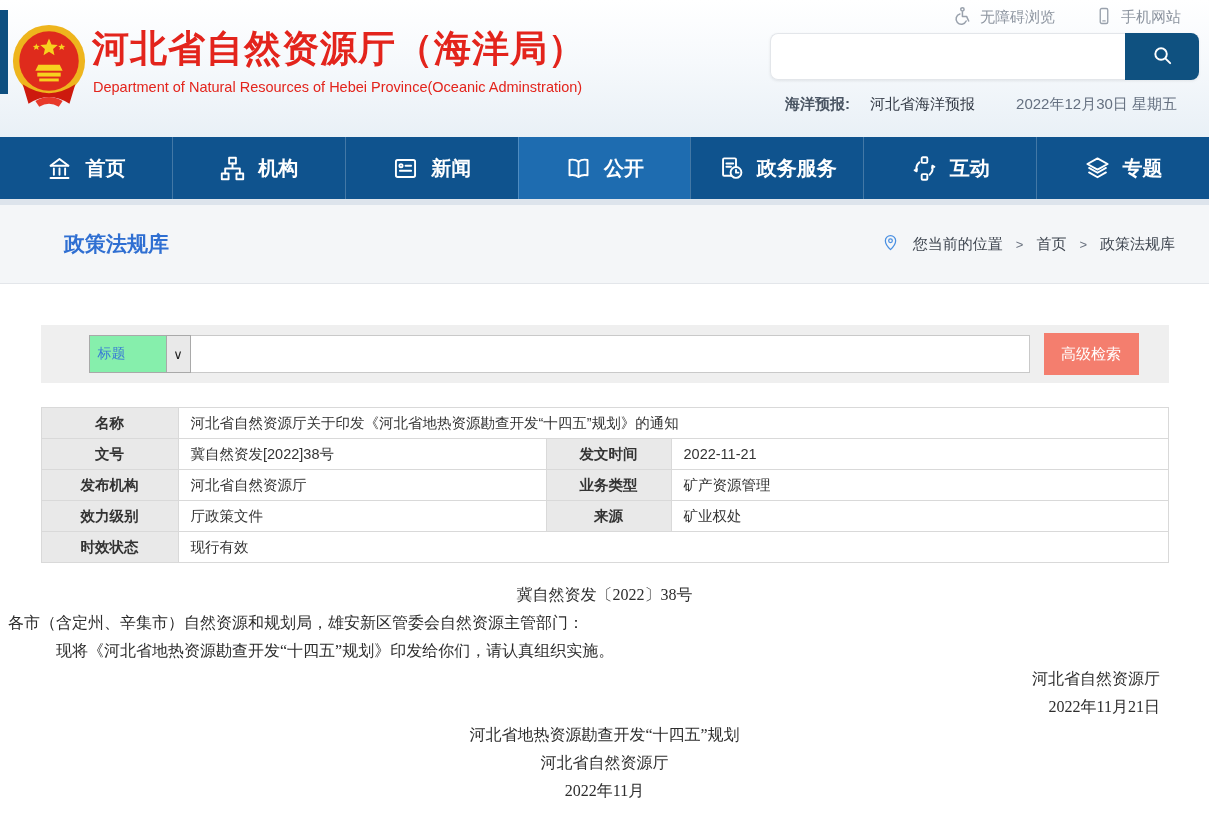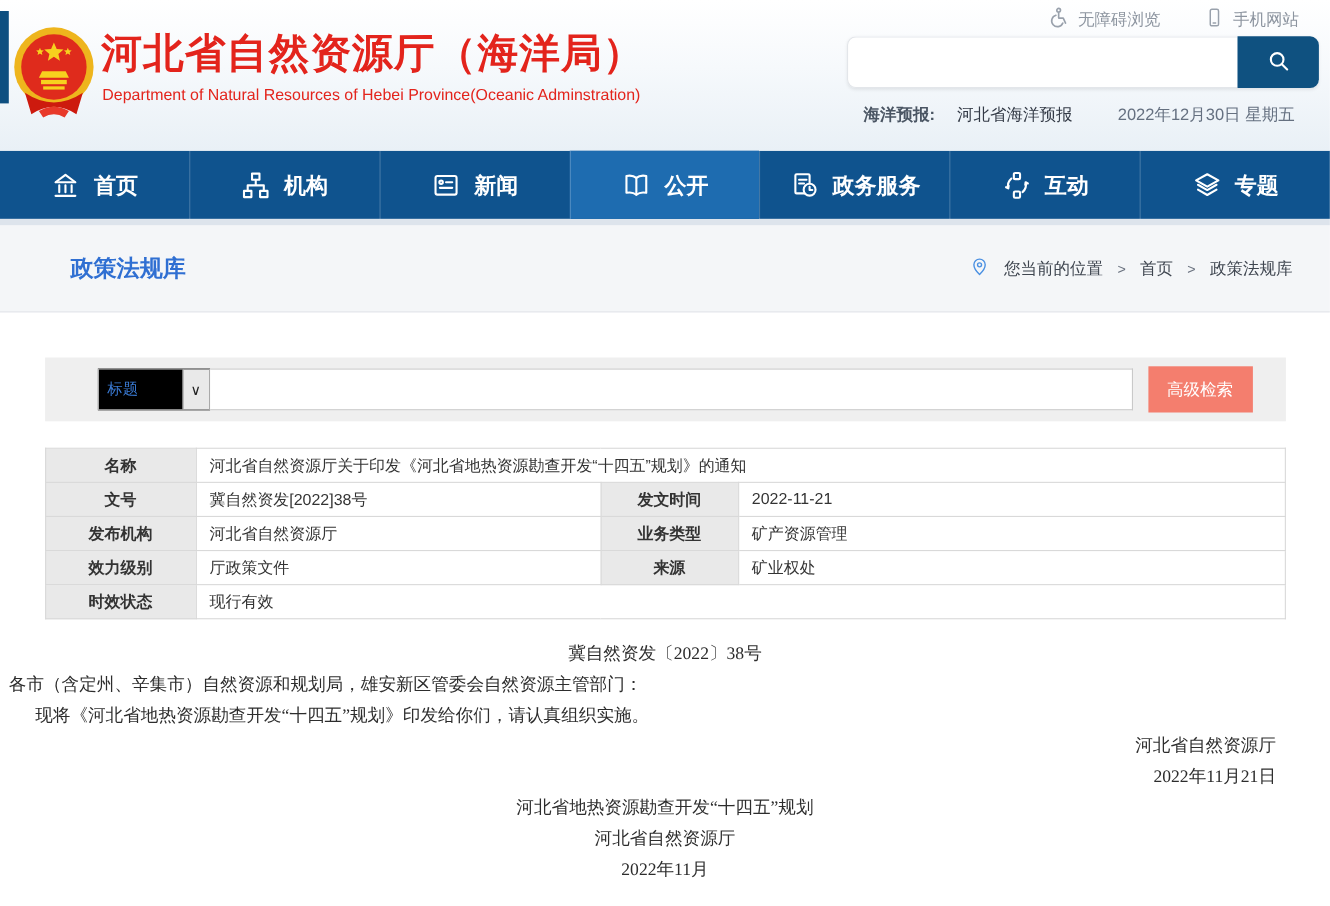--- a/index.html
+++ b/index.html
@@ -49,21 +49,21 @@
   .page-title { font-size:21px; font-weight:bold; color:#2f6fd2; }
   .crumb { display:flex; align-items:center; gap:13px; font-size:15px; color:#3f4650; }
   .crumb .sep { color:#6b7380; font-size:13px; }
   .crumb a { color:#3f4650; text-decoration:none; cursor:pointer; }
   .pin svg { width:19px; height:19px; stroke:#4a90e2; fill:none; stroke-width:1.6;
     stroke-linecap:round; stroke-linejoin:round; }
 
   
   .search-band { width:1128px; margin:41px auto 0; height:58px; background:#efefef;
     display:flex; align-items:center; padding:0 30px 0 48px; }
-  .fake-select { width:102px; height:38px; background:#000000; border:1px solid #a9a9a9;
+  .fake-select { width:102px; height:38px; background:#86efac; border:1px solid #a9a9a9;
     display:flex; align-items:stretch; cursor:pointer; }
   .fake-select .sel-text { flex:1; display:flex; align-items:center; padding-left:8px;
     color:#3a7bd5; font-size:14px; }
   .fake-select .sel-arrow { width:24px; background:#e9e9e9; border-left:1px solid #a9a9a9;
     display:flex; align-items:center; justify-content:center; color:#222; font-size:13px; }
   .query-input { height:38px; flex:1; border:1px solid #c9c9c9; border-left:none;
     background:#fff; outline:none; padding:0 10px; font-size:14px; }
   .btn-search { width:98px; height:42px; margin-left:13px; border:none; background:#2173d1;
     color:#fff; font-size:16px; cursor:pointer; }
   .btn-adv { width:95px; height:42px; margin-left:14px; border:none; background:#f47e6e;
@@ -72,21 +72,21 @@
   
   .meta-table { width:1128px; margin:24px auto 0; border-collapse:collapse; font-size:14.5px; }
   .meta-table td { border:1px solid #d9d9d9; height:31px; padding:2px 12px; color:#333; }
   .meta-table td.lbl { background:#e9e9e9; font-weight:bold; text-align:center; padding:2px 4px; }
 
   
   .doc { margin-top:18px; font-family:"Liberation Serif", serif; font-size:16px;
     line-height:28px; color:#2d2d2d; }
   .doc .c { text-align:center; }
   .doc .l { padding-left:8px; }
-  .doc .ind { padding-left:0; text-indent:2em; }
+  .doc .ind { padding-left:24px; text-indent:2em; }
   .doc .r { text-align:right; padding-right:49px; }
 </style>
 </head>
 <body>
 
 <div class="header">
   <div class="edge-strip"></div>
 
   <div class="logo">
     <svg viewBox="0 0 80 90">

